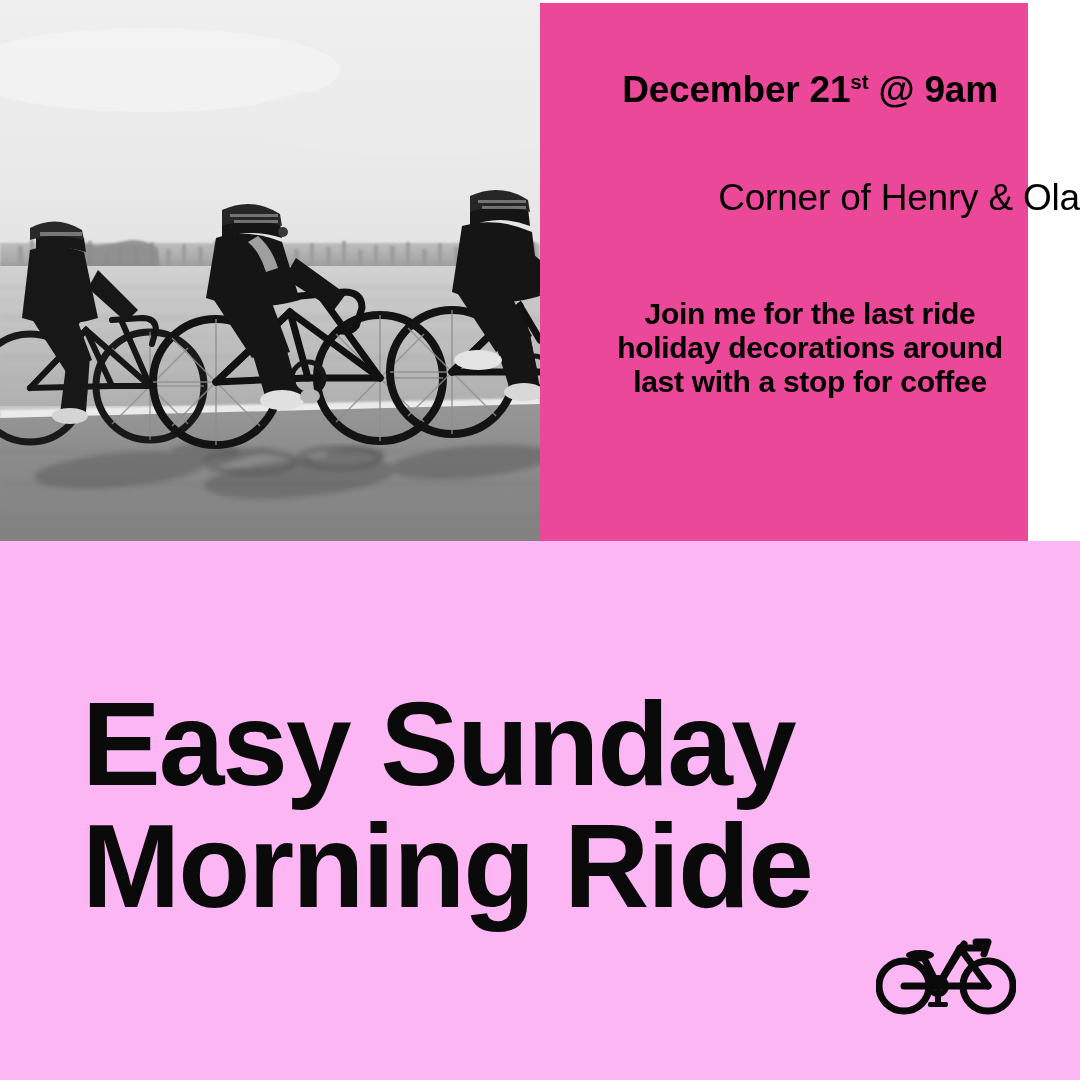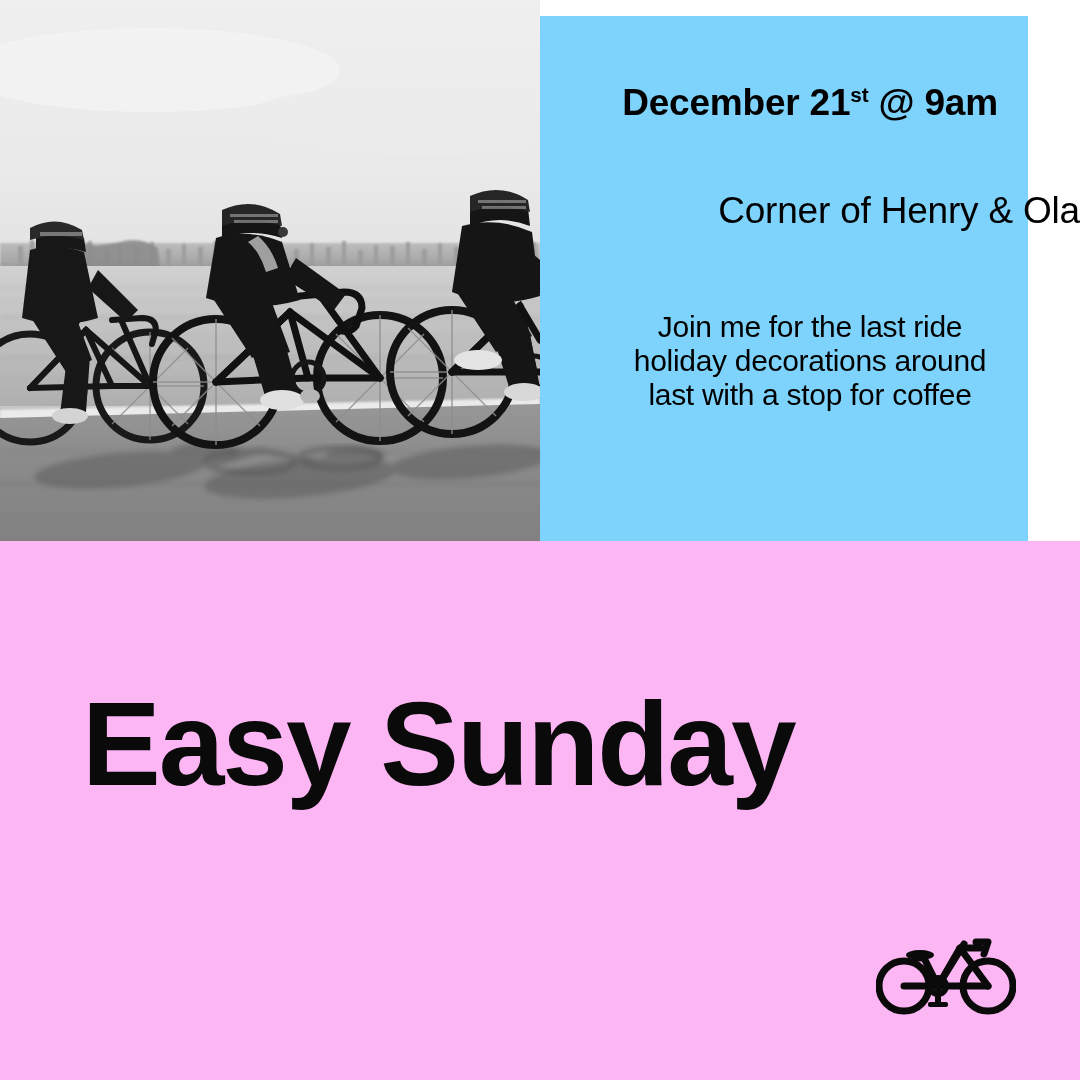--- a/index.html
+++ b/index.html
@@ -39,24 +39,24 @@
     height: 541px;
     overflow: hidden;
     background: #c9c9c9;
   }
   .photo svg { display: block; }
 
   
   .info-panel {
     position: absolute;
     left: 540px;
-    top: 16px;
+    top: 3px;
     width: 488px;
     height: 541px;
-    background: #7dd3fc;
+    background: #ec4899;
   }
 
   .date-line {
     position: absolute;
     left: 0;
     top: 66px;
     width: 540px;
     text-align: center;
     font-size: 37px;
     font-weight: bold;
@@ -84,21 +84,21 @@
   }
 
   .description {
     position: absolute;
     left: 30px;
     top: 294px;
     width: 480px;
     text-align: center;
     font-size: 30px;
     line-height: 34px;
-    font-weight: normal;
+    font-weight: bold;
     color: #000000;
     letter-spacing: -0.3px;
   }
   .description .desc-line { display: block; white-space: nowrap; }
 
   
   .pink-band {
     position: absolute;
     left: 0;
     top: 541px;
@@ -379,20 +379,21 @@
         <span class="desc-line">last with a stop for coffee</span>
       </div>
 
     </div>
   </div>
 
   <div class="pink-band"></div>
 
   <h1 class="headline">
     <span class="hl-line">Easy Sunday</span>
+    <span class="hl-line">Morning Ride</span>
   </h1>
 
   <div class="bike-icon">
     <svg viewBox="0 0 140 92" xmlns="http://www.w3.org/2000/svg" aria-hidden="true">
       <g fill="none" stroke="#0a0a0a" stroke-width="7" stroke-linecap="round" stroke-linejoin="round">
         <circle cx="28" cy="62" r="25"></circle>
         <circle cx="112" cy="62" r="25"></circle>
         <path d="M28 62 L62 62 L84 24 L104 24"></path>
         <path d="M62 62 L88 20"></path>
         <path d="M62 62 L112 62"></path>

